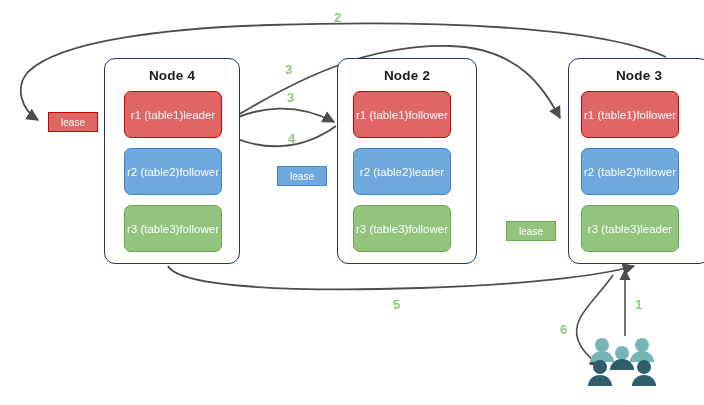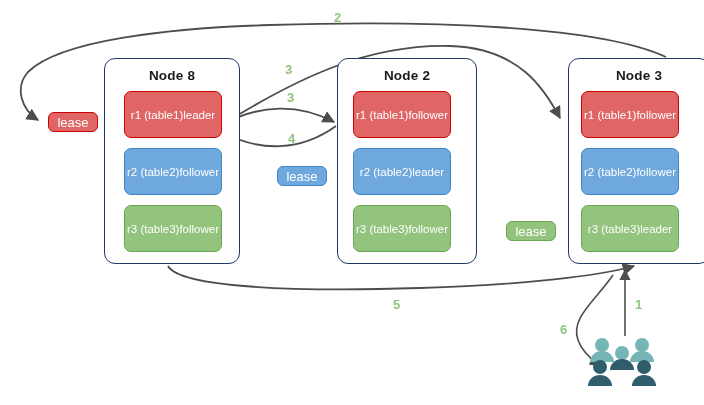--- a/index.html
+++ b/index.html
@@ -51,26 +51,26 @@
     justify-content: center;
     color: #ffffff;
     font-size: 11.5px;
     line-height: 14px;
     text-align: center;
   }
   .replica .ln { display: block; }
   .lease {
     position: absolute;
     box-sizing: border-box;
-    border-radius: 6px;
+    border-radius: 0;
     display: flex;
     align-items: center;
     justify-content: center;
     color: #ffffff;
-    font-size: 13px;
+    font-size: 10px;
   }
   .step-label {
     position: absolute;
     font-size: 13px;
     font-weight: bold;
     color: #93c47d;
     user-select: none;
   }
   .users-icon {
     position: absolute;
@@ -97,21 +97,21 @@
     <path d="M 336 126 C 300 152, 260 151, 226 134" fill="none" stroke="#4d4d4d" stroke-width="1.8" marker-end="url(#arrow)"></path>
 
     <path d="M 168 266 C 180 288, 300 292, 420 288 C 520 285, 600 276, 634 266" fill="none" stroke="#4d4d4d" stroke-width="1.8" marker-end="url(#arrow)"></path>
 
     <path d="M 625 336 L 625 270" fill="none" stroke="#4d4d4d" stroke-width="1.6" marker-end="url(#arrow)"></path>
 
     <path d="M 613 275 C 596 300, 570 318, 578 340 C 582 352, 592 360, 600 366" fill="none" stroke="#4d4d4d" stroke-width="1.6" marker-end="url(#arrow)"></path>
   </svg>
 
   <div class="node-box" style="left:104px;top:58px;width:136px;height:206px;">
-    <div class="node-title">Node 8</div>
+    <div class="node-title">Node 4</div>
     <div class="replica" style="left:19px;top:32px;width:98px;height:47px;background:#e06666;border:1.6px solid #cc0000;">
       <span class="ln">r1 (table1)</span>
       <span class="ln">leader</span>
     </div>
     <div class="replica" style="left:19px;top:89px;width:98px;height:47px;background:#6fa8dc;border:1.6px solid #3d85c6;">
       <span class="ln">r2 (table2)</span>
       <span class="ln">follower</span>
     </div>
     <div class="replica" style="left:19px;top:146px;width:98px;height:47px;background:#93c47d;border:1.6px solid #6aa84f;">
       <span class="ln">r3 (table3)</span>

